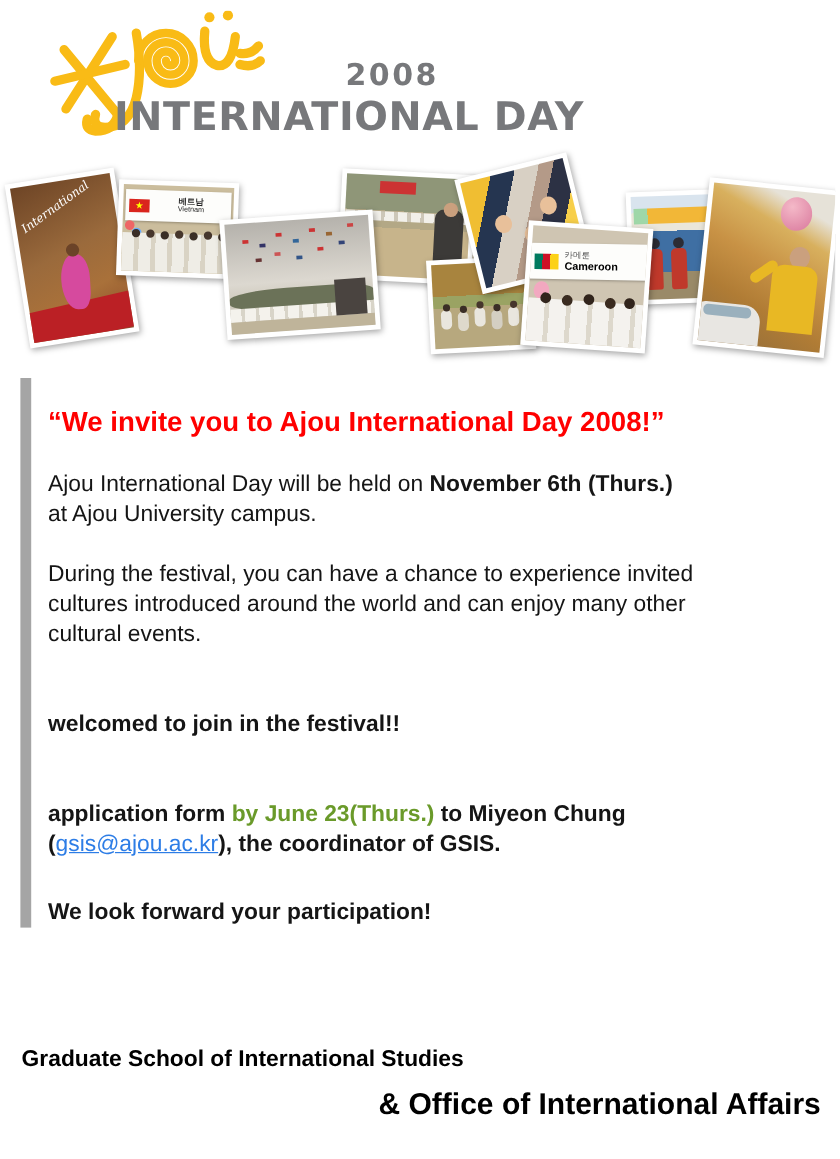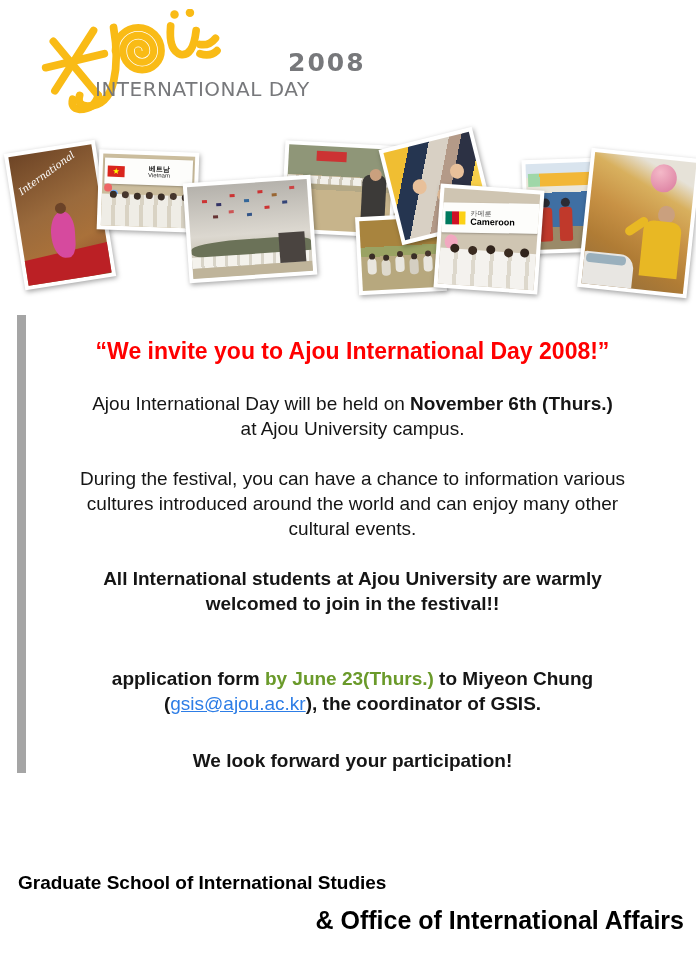--- a/index.html
+++ b/index.html
@@ -4,21 +4,21 @@
 <style>
   html,body{margin:0;padding:0;background:#fff;}
   .page{position:relative;width:696px;height:966px;background:#fff;overflow:hidden;
         font-family:"Liberation Sans",sans-serif;color:#111;}
 
   
   .logo-art{position:absolute;left:36px;top:9px;width:186px;height:108px;}
   .logo-year{position:absolute;left:288px;top:48px;font-family:"DejaVu Sans",sans-serif;
              font-weight:bold;font-size:25px;letter-spacing:2px;color:#77787B;}
   .logo-title{position:absolute;left:95px;top:77px;font-family:"DejaVu Sans",sans-serif;
-              font-weight:normal;font-size:20px;letter-spacing:.5px;color:#77787B;white-space:nowrap;}
+              font-weight:bold;font-size:33px;letter-spacing:.5px;color:#77787B;white-space:nowrap;}
 
   
   .collage{position:absolute;left:0;top:0;width:700px;height:310px;}
   .photo{position:absolute;background:#fff;padding:4px;box-shadow:1px 2px 5px rgba(0,0,0,.35);}
   .photo .img{position:relative;width:100%;height:100%;overflow:hidden;}
   .ph1{left:14px;top:146px;width:84px;height:130px;transform:rotate(-9deg);z-index:2;}
   .ph1 .img{background:linear-gradient(160deg,#6e4526 0%,#9a6a3c 45%,#a9713a 70%,#8a4a28 100%);}
   .ph1 .carpet{position:absolute;left:-4px;right:-4px;bottom:-2px;height:30px;background:#bb2025;transform:rotate(-4deg);}
   .ph1 .dancer{position:absolute;left:30px;bottom:22px;width:24px;height:46px;background:#d64a9e;border-radius:45% 45% 30% 55%;transform:rotate(6deg);}
   .ph1 .dancer-head{position:absolute;left:38px;bottom:66px;width:11px;height:11px;border-radius:50%;background:#6b4328;}
@@ -92,21 +92,21 @@
   .ph9 .balloon{position:absolute;right:18px;top:5px;width:26px;height:28px;border-radius:50%;
                 background:radial-gradient(circle at 35% 30%,#f4b9c8,#d9789c);}
   .ph9 .man{position:absolute;right:8px;bottom:14px;width:38px;height:56px;border-radius:10px 10px 0 0;background:#e8b824;}
   .ph9 .arm{position:absolute;right:40px;bottom:58px;width:26px;height:9px;border-radius:5px;background:#e8b824;transform:rotate(-40deg);}
   .ph9 .head{position:absolute;right:16px;bottom:68px;width:17px;height:18px;border-radius:50%;background:#caa07e;}
   .ph9 .car{position:absolute;left:-6px;bottom:-3px;width:56px;height:36px;border-radius:10px 14px 0 0;background:#e8e6e2;}
   .ph9 .car-win{position:absolute;left:2px;bottom:22px;width:40px;height:9px;border-radius:4px;background:#9ab0bd;}
 
   
   .invite{position:absolute;left:17px;top:315px;width:648px;border-left:9px solid #A5A5A5;
-          padding:22px 0 0 14px;box-sizing:border-box;text-align:center;}
+          padding:22px 0 0 14px;box-sizing:border-box;}
   .invite h1{margin:0 0 26px 0;font-size:23px;line-height:28px;font-weight:bold;color:#FF0000;white-space:nowrap;}
   .invite p{margin:0 0 25px 0;font-size:19px;line-height:25px;color:#151515;white-space:nowrap;}
   .invite p.last{margin-bottom:0;margin-top:32px;}
   .blue{color:#2D7DE6;font-weight:bold;}
   .boldp{font-weight:bold;color:#1a1a1a;}
   .deadline{color:#6A9A2A;}
   a.email{color:#2D7DE6;font-weight:normal;text-decoration:underline;}
 
   
   .footer-line1{position:absolute;left:18px;top:872px;font-size:19px;font-weight:bold;color:#000;}
@@ -239,27 +239,27 @@
   <section class="invite">
     <h1>“We invite you to Ajou International Day 2008!”</h1>
 
     <p>
       <span>Ajou International Day will be held on </span><strong>November 6th (Thurs.)</strong><br>
       <span>at Ajou University campus.</span>
     </p>
 
 
     <p>
-      <span>During the festival, you can have a chance to information various</span><br>
+      <span>During the festival, you can have a chance to experience invited</span><br>
       <span>cultures introduced around the world and can enjoy many other</span><br>
       <span>cultural events.</span>
     </p>
 
     <p class="blue">
-      <span>All International students at Ajou University are warmly</span><br>
+      <br>
       <span>welcomed to join in the festival!!</span>
     </p>
 
     <p class="boldp">
       <br>
       <span>application form </span><span class="deadline">by June 23(Thurs.)</span><span> to Miyeon Chung</span><br>
       <span>(</span><a class="email" href="#">gsis@ajou.ac.kr</a><span>), the coordinator of GSIS.</span>
     </p>
 
     <p class="boldp last">We look forward your participation!</p>

